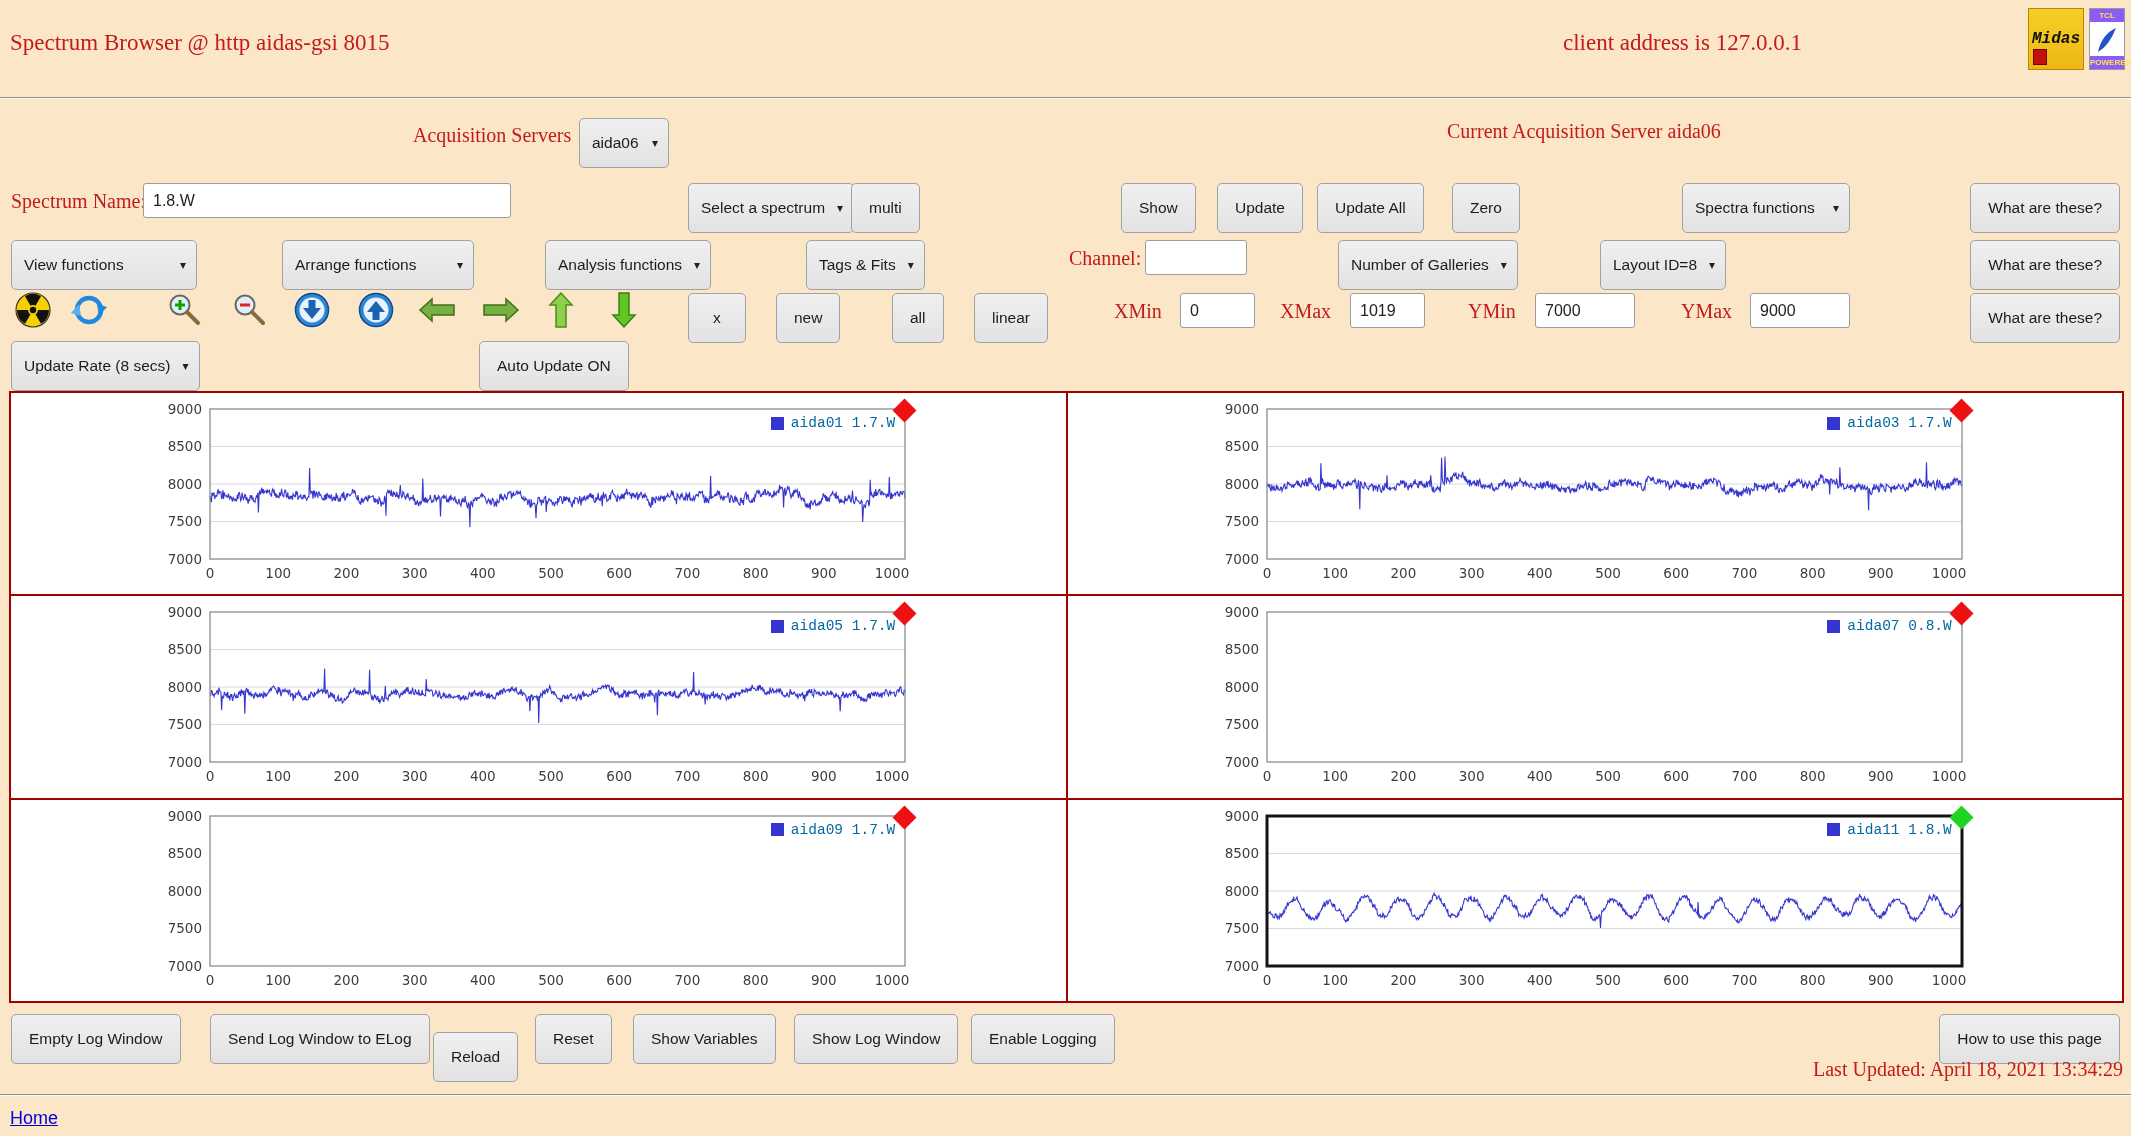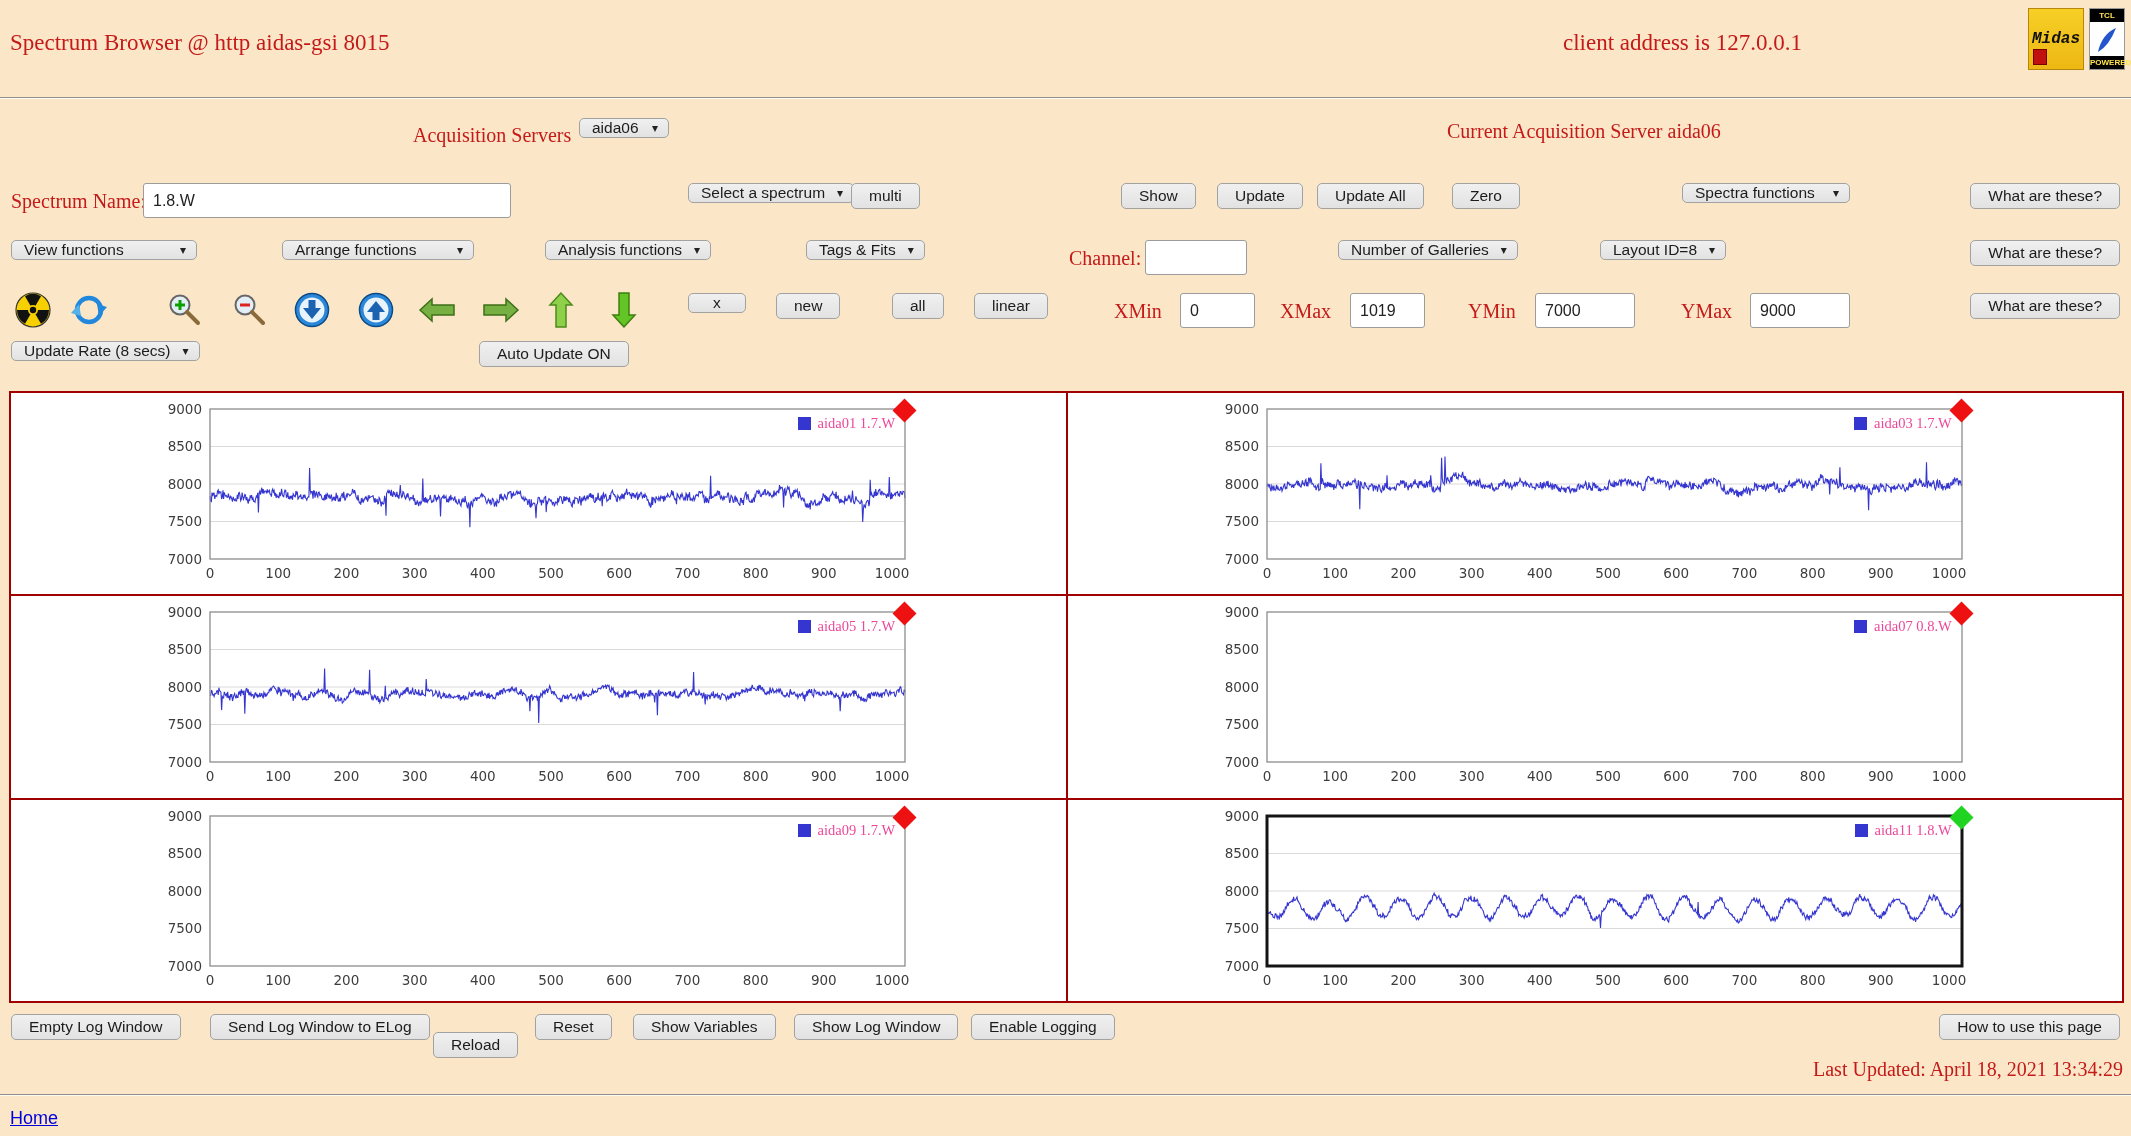--- a/index.html
+++ b/index.html
@@ -1,39 +1,39 @@
 <!DOCTYPE html>
 <html><head>
 <meta charset="utf-8">
 <style>
   html,body{margin:0;padding:0}
   body{width:2131px;height:1136px;position:relative;background:#fbe7c7;font-family:"Liberation Sans",sans-serif;overflow:hidden}
   .serif-red{position:absolute;font-family:"Liberation Serif",serif;color:#c41a1a;white-space:nowrap;font-size:20px}
   .title-text{font-size:23px;font-weight:normal}
   .rule{position:absolute;left:0;width:100%;border-top:1px solid #8f8f8f;border-bottom:1px solid #fffaf0;height:0}
-  .btn,.select{position:absolute;height:20px;background:linear-gradient(#f0f0f0,#e2e2e2);border:1px solid #a2a2a2;border-radius:5px;color:#1c1c1c;font-size:15.5px;display:flex;align-items:center;white-space:nowrap;cursor:default;box-sizing:border-box}
+  .btn,.select{position:absolute;height:50px;background:linear-gradient(#f0f0f0,#e2e2e2);border:1px solid #a2a2a2;border-radius:5px;color:#1c1c1c;font-size:15.5px;display:flex;align-items:center;white-space:nowrap;cursor:default;box-sizing:border-box}
   .btn{justify-content:center;padding:12px 17px}
   .select{justify-content:space-between;padding:0 10px 0 12px;gap:12px}
   .caret{font-size:12px;color:#222;line-height:1}
   .tin{position:absolute;height:35px;background:#fff;border:1px solid #9c9c9c;border-radius:3px;font-size:16px;color:#222;padding:0 9px;font-family:"Liberation Sans",sans-serif;box-sizing:border-box}
   .icon{position:absolute;cursor:pointer;line-height:0}
   .grid{position:absolute;top:391px;left:9px;width:2113px;height:610px;display:grid;grid-template-columns:1fr 1fr;grid-template-rows:1fr 1fr 1fr;border:1px solid #a00000;background:#fff}
   .cell{border:1px solid #a00000;background:#fff;position:relative;overflow:hidden}
   .chartwrap{position:relative;width:800px;height:192px;margin:6px auto 0}
   .chart text{font-family:"DejaVu Sans",sans-serif;font-size:13.5px;fill:#3d3d3d}
   .legend{position:absolute;top:16px;right:43px;display:flex;align-items:center;gap:7px}
   .legend-swatch{width:13px;height:13px;background:#3535cf;display:inline-block}
-  .legend-label{font-family:Liberation Serif, serif;font-size:14.5px;color:#ec4899;white-space:nowrap}
+  .legend-label{font-family:Liberation Mono, monospace;font-size:14.5px;color:#0369a1;white-space:nowrap}
   .diamond{position:absolute;width:17px;height:17px;left:758px;top:3px;transform:rotate(45deg);background:#ee1111}
   .logos{position:absolute;top:8px;right:6px;display:flex;gap:5px}
   .logo-midas{width:56px;height:62px;background:linear-gradient(#f6cf25,#eeb814);border:1px solid #b8860b;position:relative;display:flex;align-items:center;justify-content:center;box-sizing:border-box}
   .midas-text{font-family:Liberation Mono, monospace;font-style:italic;font-weight:bold;font-size:16px;color:#111}
   .midas-chip{position:absolute;left:4px;bottom:4px;width:12px;height:14px;background:#c01010;border:1px solid #770000}
   .logo-tcl{width:36px;height:62px;background:#fff;border:1px solid #999;display:flex;flex-direction:column;align-items:center;justify-content:space-between;box-sizing:border-box}
-  .tcl-top,.tcl-bottom{width:100%;background:#000000;color:#ffe34d;font-size:8px;font-weight:bold;text-align:center;padding:2px 0;box-sizing:border-box}
+  .tcl-top,.tcl-bottom{width:100%;background:#8b5cf6;color:#ffe34d;font-size:8px;font-weight:bold;text-align:center;padding:2px 0;box-sizing:border-box}
   .footer-link{position:absolute;left:10px;top:1108px;font-size:18px;color:#0000dd;text-decoration:underline;cursor:pointer}
 </style>
 </head>
 <body>
 
 <span class="serif-red title-text" style="left:10px;top:30px">Spectrum Browser @ http aidas-gsi 8015</span>
 <span class="serif-red title-text" style="left:1563px;top:30px">client address is 127.0.0.1</span>
 
 <div class="logos">
   <div class="logo-midas">

